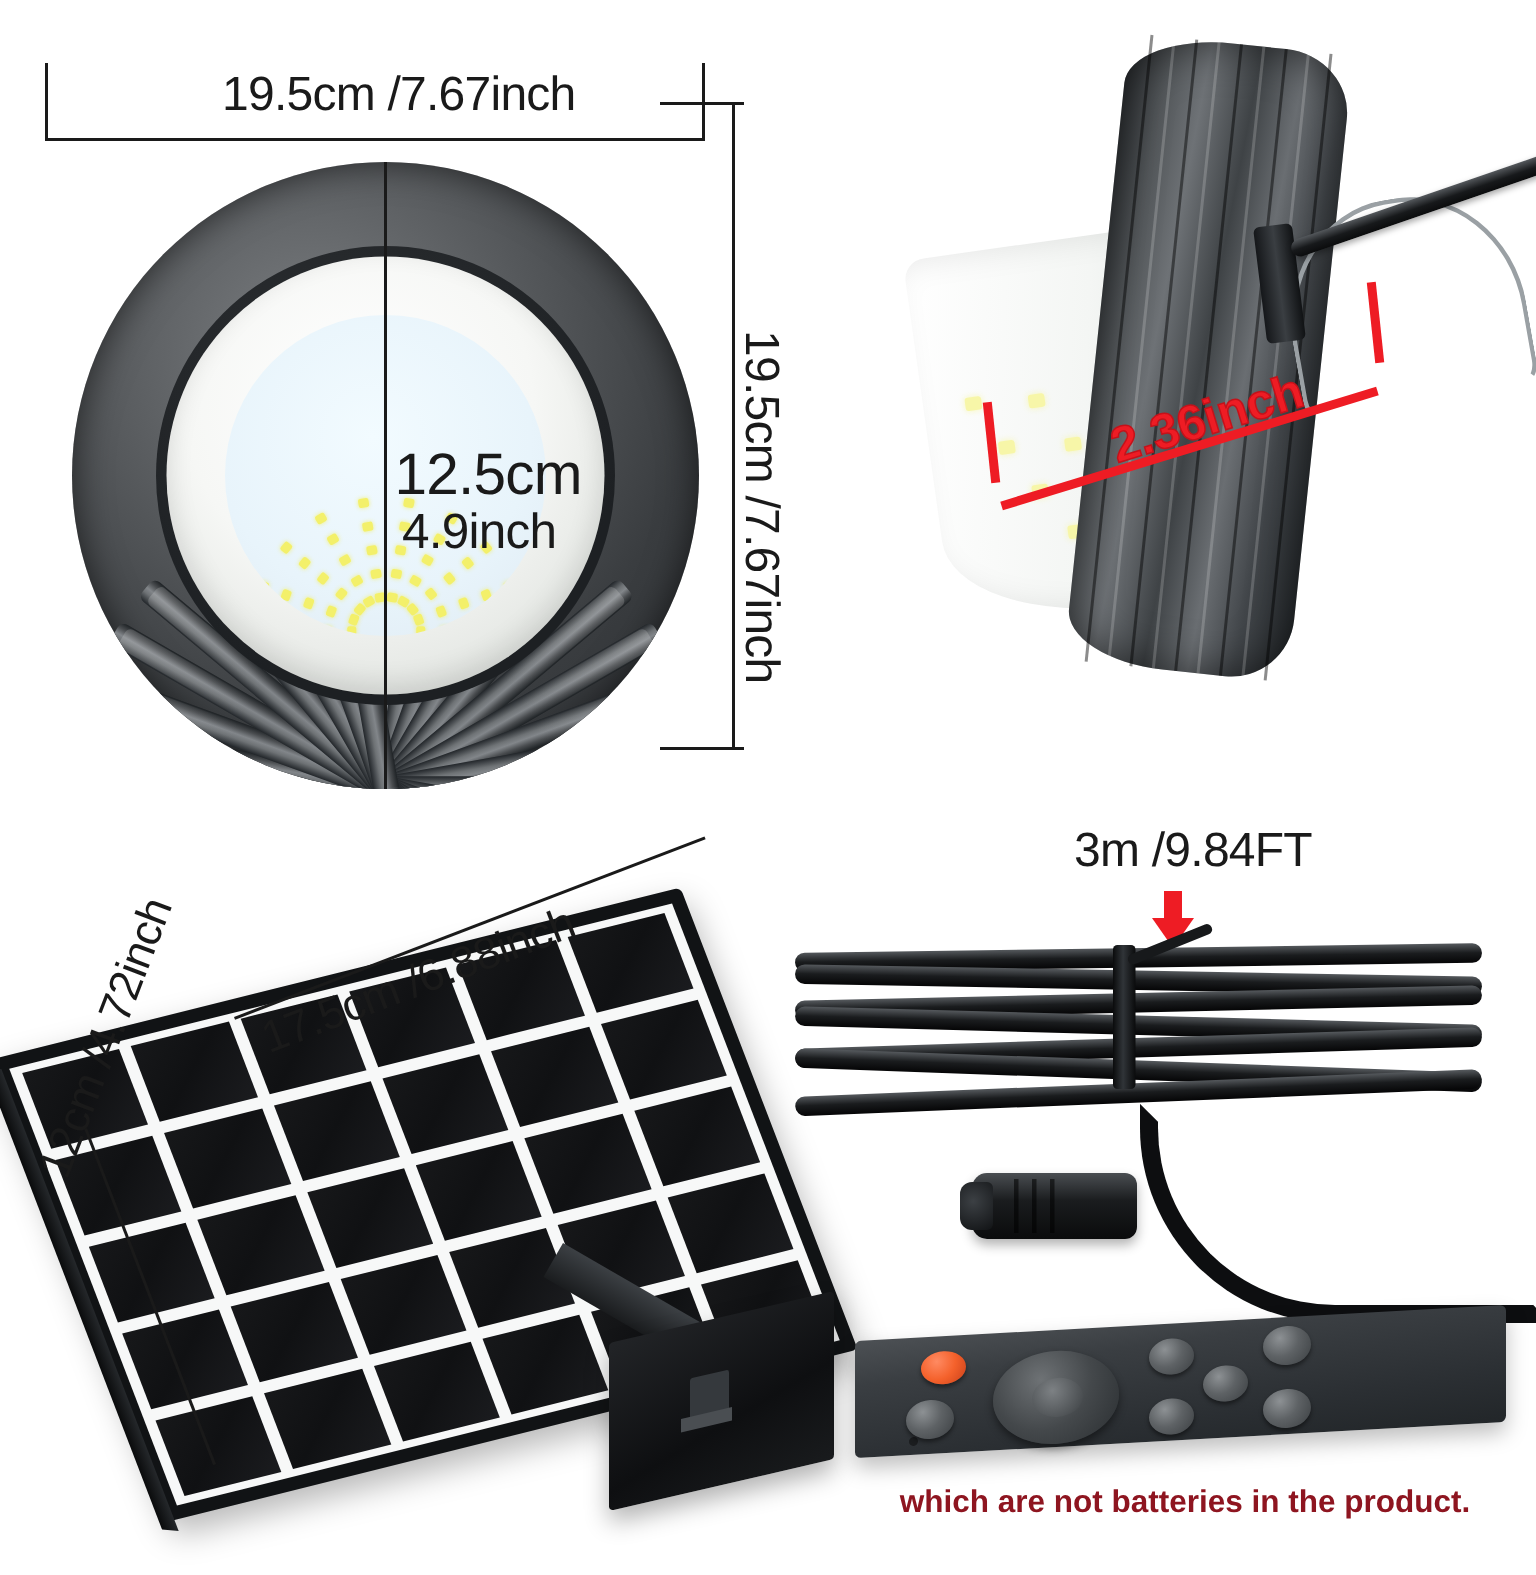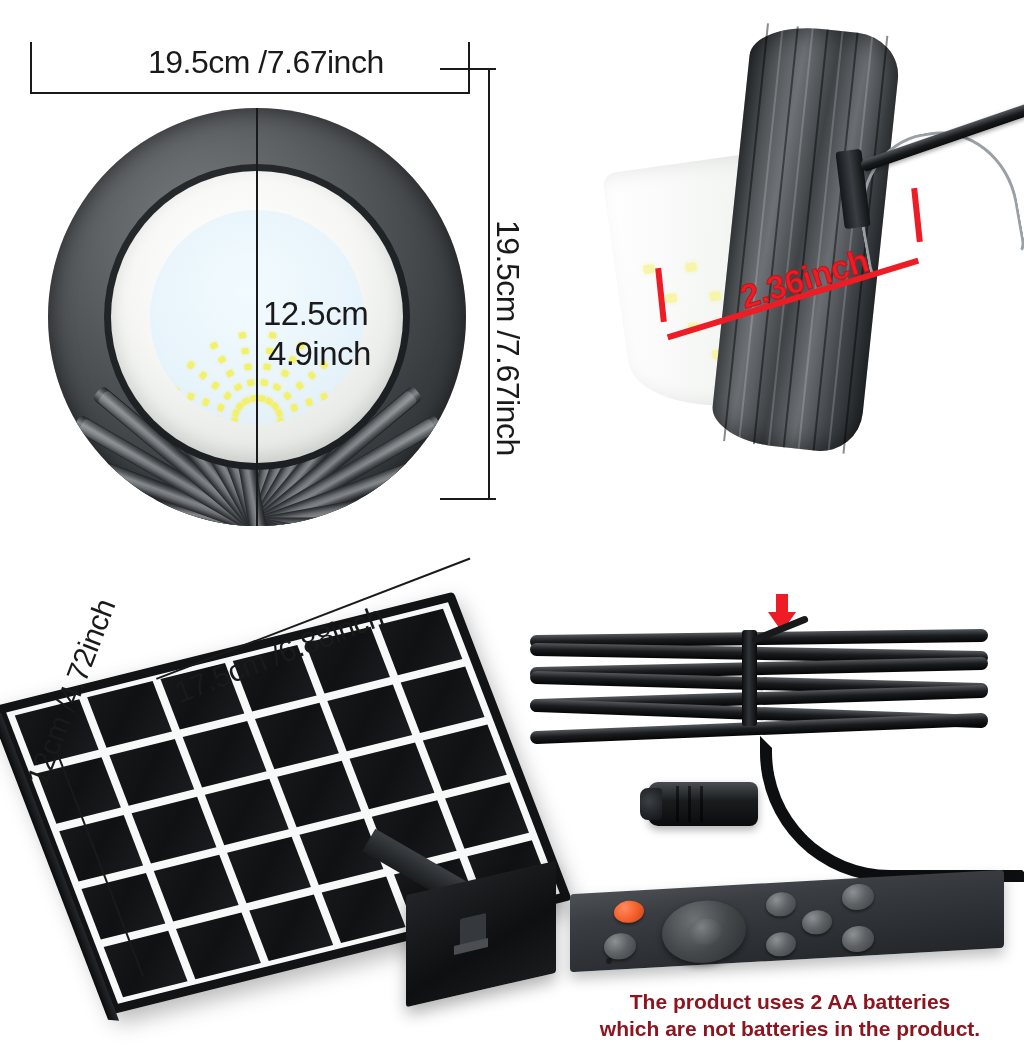--- a/index.html
+++ b/index.html
@@ -41,21 +41,21 @@
        margin:-107px 0 0 -107px;border-radius:50%;
        background:radial-gradient(circle at 46% 38%,#f2fbff 0%,#e8f4fb 60%,#dfeaf2 100%);
        overflow:hidden;}
   .spoke{position:absolute;left:50%;top:50%;width:7px;height:104px;
        margin-left:-3.5px;transform-origin:50% 100%;}
   .led{position:absolute;left:0;width:7px;height:6px;border-radius:1.5px;
        background:#f3f06a;box-shadow:0 0 3px rgba(243,240,106,.9);}
   .lamp-split{position:absolute;left:50%;top:0;bottom:0;width:2px;
        margin-left:-1px;background:#1a1a1a;}
 
-  .t-125{left:245px;top:265px;font-size:33px;}
+  .t-125{left:245px;top:265px;font-size:39px;}
   .t-49 {left:250px;top:305px;font-size:33px;}
 
   .vlabel{transform-origin:0 0;}
 
   
   #sideview{left:540px;top:0px;width:484px;height:520px;}
   .sv-body{position:absolute;left:78px;top:128px;width:330px;height:300px;
       transform:rotate(-8deg);}
   .sv-diffuser{position:absolute;left:0;top:22px;width:238px;height:248px;
       border-radius:14px 14px 120px 120px/14px 14px 60px 60px;
@@ -391,20 +391,21 @@
     <div class="bracket-slot"></div>
 
     <div class="abs dim-h-line" style="left:156px;top:118px;width:336px;transform:rotate(-21deg);transform-origin:0 0;"></div>
     <div class="abs dimtxt t-175" style="left:170px;top:118px;transform:rotate(-21deg);transform-origin:0 0;">17.5cm /6.88inch</div>
 
     <div class="abs dim-h-line" style="left:58px;top:192px;width:240px;transform:rotate(69deg);transform-origin:0 0;"></div>
     <div class="abs dimtxt t-12cm" style="left:52px;top:196px;transform:rotate(-69deg);transform-origin:0 100%;">12cm /4.72inch</div>
   </div>
 
   <div class="abs" id="cable">
+    <div class="abs dimtxt t-3m">3m /9.84FT</div>
     <div class="arrow-stem"></div>
     <div class="arrow-head"></div>
 
     <div class="coil" id="coilHolder">
         <div class="cstrand" style="top: 0px; transform: rotate(-0.8deg);"></div>
         <div class="cstrand" style="top: 15px; transform: rotate(1.05deg);"></div>
         <div class="cstrand" style="top: 30px; transform: rotate(-1.3deg);"></div>
         <div class="cstrand" style="top: 45px; transform: rotate(1.55deg);"></div>
         <div class="cstrand" style="top: 60px; transform: rotate(-1.8deg);"></div>
         <div class="cstrand" style="top: 75px; transform: rotate(2.05deg);"></div>
@@ -435,17 +436,16 @@
 
       <div class="rbtn" style="left:196px;top:10px;width:30px;height:24px;"></div>
       <div class="rbtn" style="left:196px;top:50px;width:30px;height:24px;"></div>
       <div class="rbtn" style="left:232px;top:30px;width:30px;height:24px;"></div>
       <div class="rbtn" style="left:272px;top:6px;width:32px;height:26px;"></div>
       <div class="rbtn" style="left:272px;top:48px;width:32px;height:26px;"></div>
     </div>
   </div>
 
   <div class="warn">
-    <div>The product uses 2 AA batteries</div>
     <div>which are not batteries in the product.</div>
   </div>
 
 </div>
 
 </body></html>

